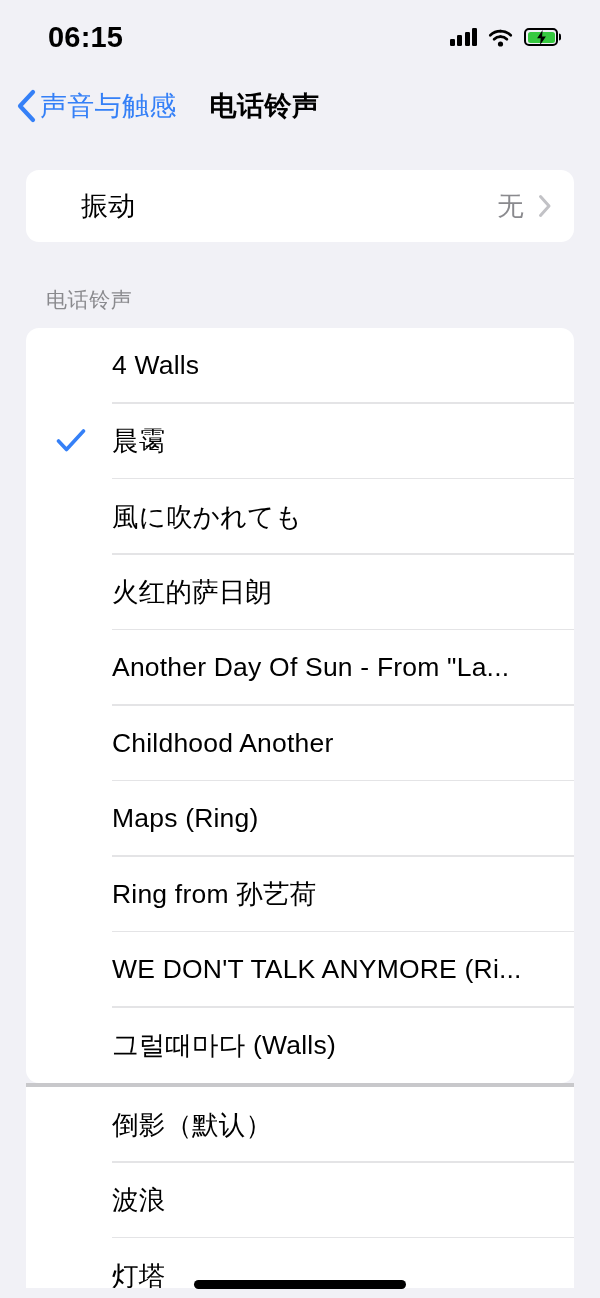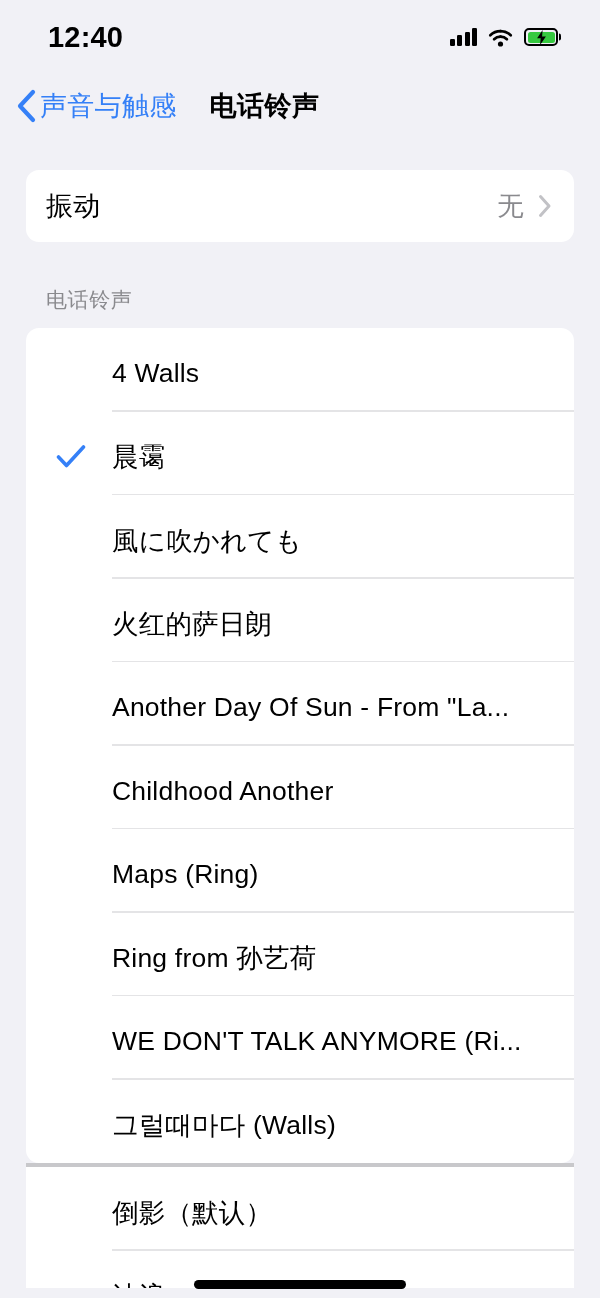--- a/index.html
+++ b/index.html
@@ -104,21 +104,21 @@
   }
 
   
   .card {
     margin: 0 26px;
     background: #FFFFFF;
     border-radius: 13px;
     overflow: hidden;
   }
 
-  .vibration-card { margin-top: 28px; }
+  .vibration-card { margin-top: 28px; padding-left: 35px; }
 
   .row {
     height: 75.5px;
     display: flex;
     align-items: center;
     position: relative;
     padding-left: 20px;
     cursor: default;
   }
 
@@ -156,21 +156,20 @@
     letter-spacing: 0.6px;
   }
 
   
   .tone-row {
     height: 75.5px;
     display: flex;
     align-items: center;
     position: relative;
     cursor: default;
-    margin-top: 8px;
   }
   .tone-check {
     width: 86px;
     flex: 0 0 86px;
     display: flex;
     align-items: center;
     justify-content: center;
     padding-left: 4px;
   }
   .check-icon { width: 30px; height: 26px; display: block; }
@@ -215,21 +214,21 @@
   .scroll-clip {
     position: relative;
     height: 960px;
     overflow: hidden;
   }
 </style>
 </head>
 <body>
 
 <div class="status-bar">
-  <div class="status-time">12:40</div>
+  <div class="status-time">06:15</div>
   <div class="status-right">
     <span class="signal-bars">
       <i></i>
         <i></i>
         <i></i>
         <i></i>
     </span>
     <span>
       <svg class="wifi-icon" viewBox="0 0 25 19">
         <path d="M12.5 3.2c4.0 0 7.6 1.55 10.2 4.0" stroke="#000" stroke-width="2.7" fill="none" stroke-linecap="round"></path>

